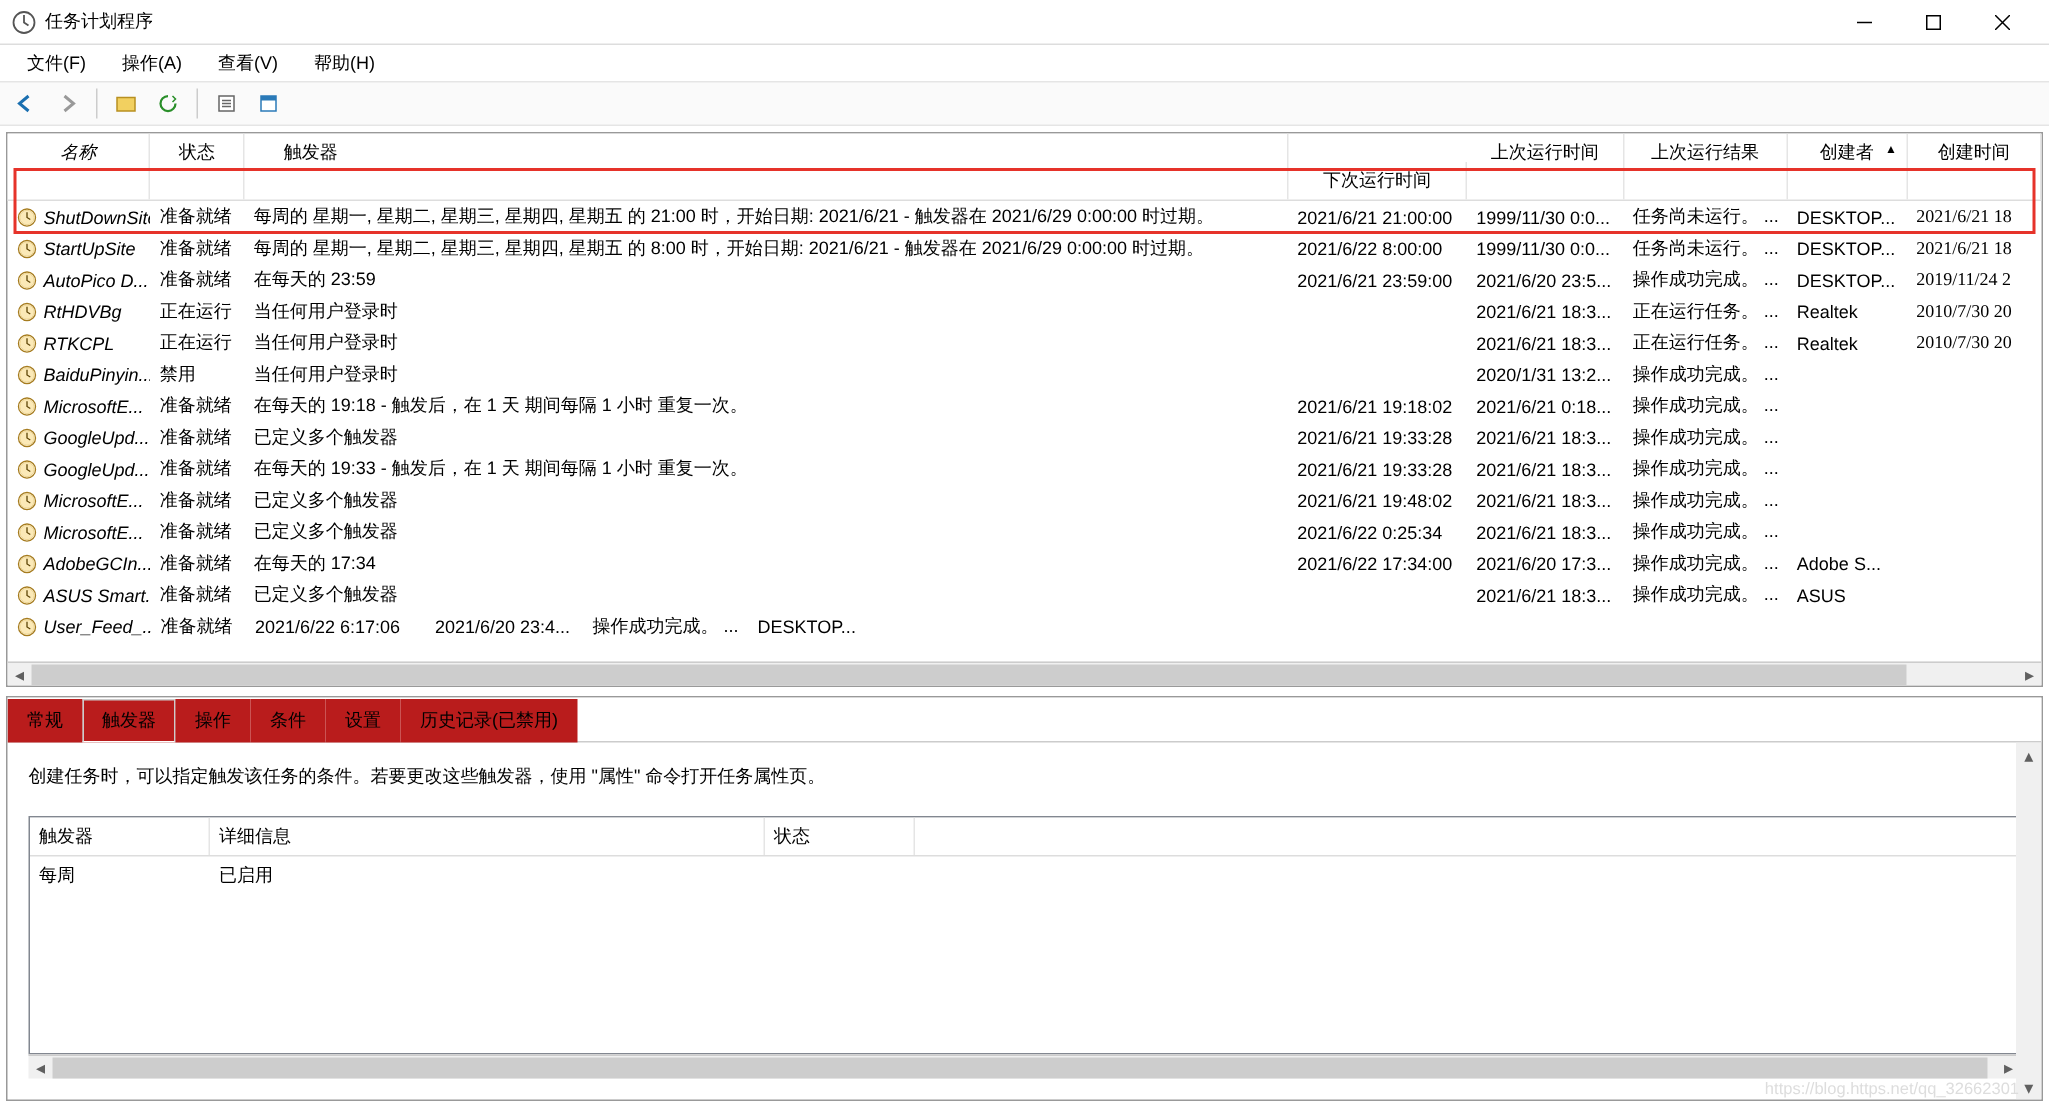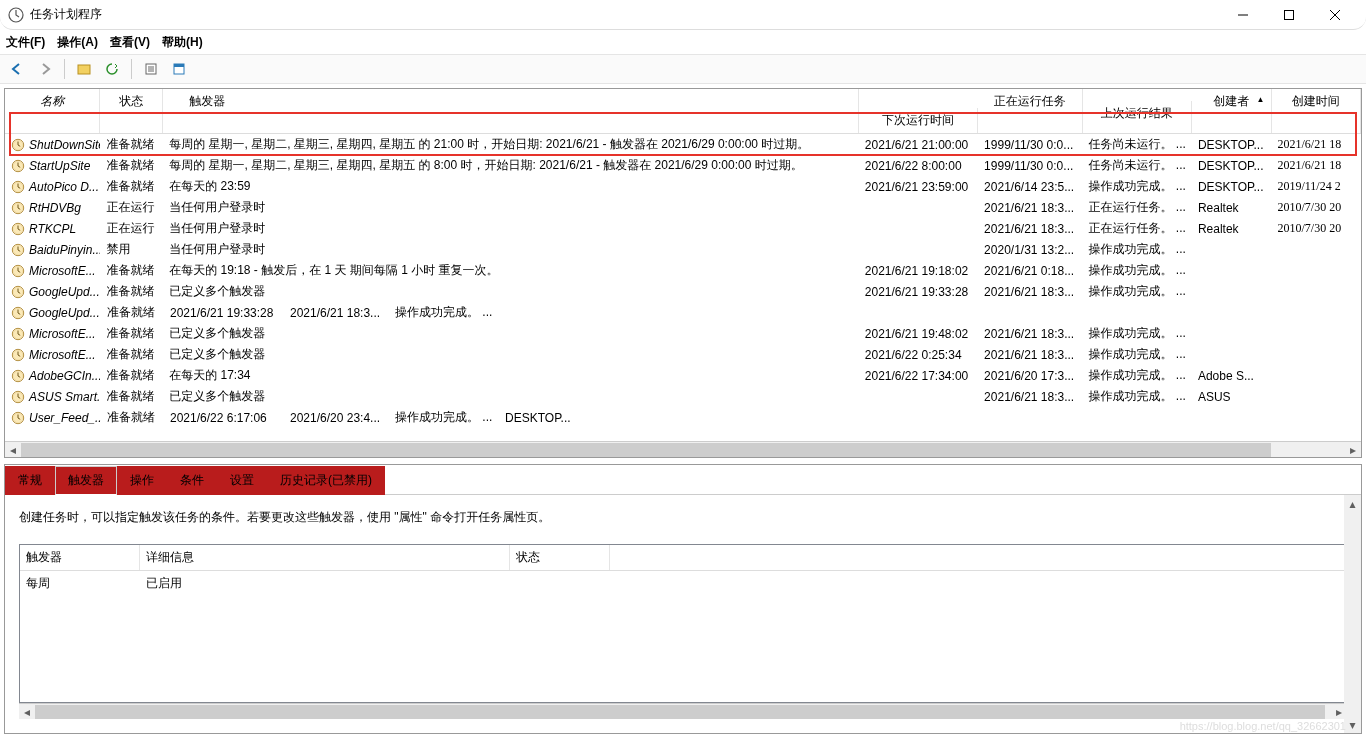--- a/index.html
+++ b/index.html
@@ -1,22 +1,22 @@
 <!DOCTYPE html>
 <html><head>
 <meta charset="utf-8">
 <style>
 * { margin: 0; padding: 0; box-sizing: border-box; font-family: "Microsoft YaHei", "Segoe UI", sans-serif; font-size: 12px; }
 body { background: #fff; width: 1366px; height: 738px; overflow: hidden; display: flex; flex-direction: column; }
-.titlebar { height: 30px; display: flex; align-items: center; padding: 0 8px; border-bottom: 1px solid #ddd; border-radius: 13px; }
+.titlebar { height: 30px; display: flex; align-items: center; padding: 0 8px; border-bottom: 1px solid #ddd; }
 .titlebar .icon { width: 16px; height: 16px; margin-right: 6px; }
 .titlebar .title { flex: 1; }
 .win-controls { display: flex; gap: 0; }
 .win-btn { width: 46px; height: 30px; display: flex; align-items: center; justify-content: center; cursor: pointer; }
-.menubar { height: 24px; display: flex; align-items: center; padding: 0 6px; gap: 12px; font-weight: bold; }
+.menubar { height: 24px; display: flex; align-items: center; padding: 0 18px; gap: 24px; }
 .menubar span { cursor: pointer; }
 .toolbar { height: 30px; display: flex; align-items: center; padding: 0 6px; gap: 6px; border-top: 1px solid #e5e5e5; border-bottom: 1px solid #e5e5e5; background: #fafafa; }
 .tool-btn { width: 22px; height: 22px; display: flex; align-items: center; justify-content: center; cursor: pointer; border: 1px solid transparent; }
 .tool-divider { width: 1px; height: 20px; background: #ccc; margin: 0 2px; }
 .main-panel { flex: 1; display: flex; flex-direction: column; padding: 4px; overflow: hidden; }
 .list-container { border: 1px solid #999; overflow: hidden; display: flex; flex-direction: column; height: 370px; }
 .list-header { display: flex; background: #fff; border-bottom: 1px solid #ddd; }
 .list-header .hcell { padding: 4px 6px; border-right: 1px solid #e5e5e5; white-space: nowrap; overflow: hidden; text-overflow: ellipsis; cursor: pointer; position: relative; }
 .hcell.sorted::after { content: "▲"; font-size: 8px; position: absolute; right: 6px; top: 6px; }
 .list-body { flex: 1; overflow-y: auto; overflow-x: hidden; }
@@ -122,22 +122,22 @@
 </div>
 
 <div class="main-panel">
 
   <div class="list-container" style="position:relative;">
     <div class="list-header">
       <div class="hcell c-name" style="text-align:center;">名称</div>
       <div class="hcell c-status" style="text-align:center;">状态</div>
       <div class="hcell c-trigger"><span class="h-trigger-label">触发器</span></div>
       <div class="hcell c-next" style="text-align:center;margin-top:19px;">下次运行时间</div>
-      <div class="hcell c-last" style="text-align:center;">正在运行任务</div>
-      <div class="hcell c-result" style="text-align:center;margin-top:12px;">上次运行结果</div>
+      <div class="hcell c-last" style="text-align:center;">上次运行时间</div>
+      <div class="hcell c-result" style="text-align:center;">上次运行结果</div>
       <div class="hcell c-author sorted" style="text-align:center;">创建者</div>
       <div class="hcell c-created" style="text-align:center;">创建时间</div>
     </div>
     <div class="list-body" id="task-body">
         <div class="row">
           <div class="cell namecell c-name">
             <svg class="task-icon" viewBox="0 0 16 16">
               <circle cx="8" cy="8" r="6.5" fill="#fff" stroke="#a67c1f" stroke-width="1"></circle>
               <circle cx="8" cy="8" r="5.5" fill="#fbe9b7" stroke="#e5c36b" stroke-width="0.5"></circle>
               <path d="M8 4v4l2.5 1.5" stroke="#5e4507" stroke-width="1" fill="none"></path>
@@ -174,21 +174,21 @@
             <svg class="task-icon" viewBox="0 0 16 16">
               <circle cx="8" cy="8" r="6.5" fill="#fff" stroke="#a67c1f" stroke-width="1"></circle>
               <circle cx="8" cy="8" r="5.5" fill="#fbe9b7" stroke="#e5c36b" stroke-width="0.5"></circle>
               <path d="M8 4v4l2.5 1.5" stroke="#5e4507" stroke-width="1" fill="none"></path>
             </svg>
             <span>AutoPico D...</span>
           </div>
           <div class="cell c-status">准备就绪</div>
           <div class="cell c-trigger">在每天的 23:59</div>
           <div class="cell c-next">2021/6/21 23:59:00</div>
-          <div class="cell c-last">2021/6/14 23:5...</div>
+          <div class="cell c-last">2021/6/20 23:5...</div>
           <div class="cell c-result">操作成功完成。 ...</div>
           <div class="cell c-author">DESKTOP...</div>
           <div class="cell c-created">2019/11/24 2</div>
         </div>
         <div class="row">
           <div class="cell namecell c-name">
             <svg class="task-icon" viewBox="0 0 16 16">
               <circle cx="8" cy="8" r="6.5" fill="#fff" stroke="#a67c1f" stroke-width="1"></circle>
               <circle cx="8" cy="8" r="5.5" fill="#fbe9b7" stroke="#e5c36b" stroke-width="0.5"></circle>
               <path d="M8 4v4l2.5 1.5" stroke="#5e4507" stroke-width="1" fill="none"></path>
@@ -274,20 +274,21 @@
         <div class="row">
           <div class="cell namecell c-name">
             <svg class="task-icon" viewBox="0 0 16 16">
               <circle cx="8" cy="8" r="6.5" fill="#fff" stroke="#a67c1f" stroke-width="1"></circle>
               <circle cx="8" cy="8" r="5.5" fill="#fbe9b7" stroke="#e5c36b" stroke-width="0.5"></circle>
               <path d="M8 4v4l2.5 1.5" stroke="#5e4507" stroke-width="1" fill="none"></path>
             </svg>
             <span>GoogleUpd...</span>
           </div>
           <div class="cell c-status">准备就绪</div>
+          <div class="cell c-trigger">在每天的 19:33 - 触发后，在 1 天 期间每隔 1 小时 重复一次。</div>
           <div class="cell c-next">2021/6/21 19:33:28</div>
           <div class="cell c-last">2021/6/21 18:3...</div>
           <div class="cell c-result">操作成功完成。 ...</div>
           <div class="cell c-author"></div>
           <div class="cell c-created"></div>
         </div>
         <div class="row">
           <div class="cell namecell c-name">
             <svg class="task-icon" viewBox="0 0 16 16">
               <circle cx="8" cy="8" r="6.5" fill="#fff" stroke="#a67c1f" stroke-width="1"></circle>
@@ -411,13 +412,13 @@
       </div>
       <div class="vscroll">
         <div class="vscroll-arrow">▴</div>
         <div style="flex:1"></div>
         <div class="vscroll-arrow" style="position:absolute;bottom:0;width:100%;">▾</div>
       </div>
     </div>
   </div>
 </div>
 
-<div class="watermark">https://blog.blog.net/qq_32662301</div>
+<div class="watermark">https://blog.https.net/qq_32662301</div>
 
 </body></html>

